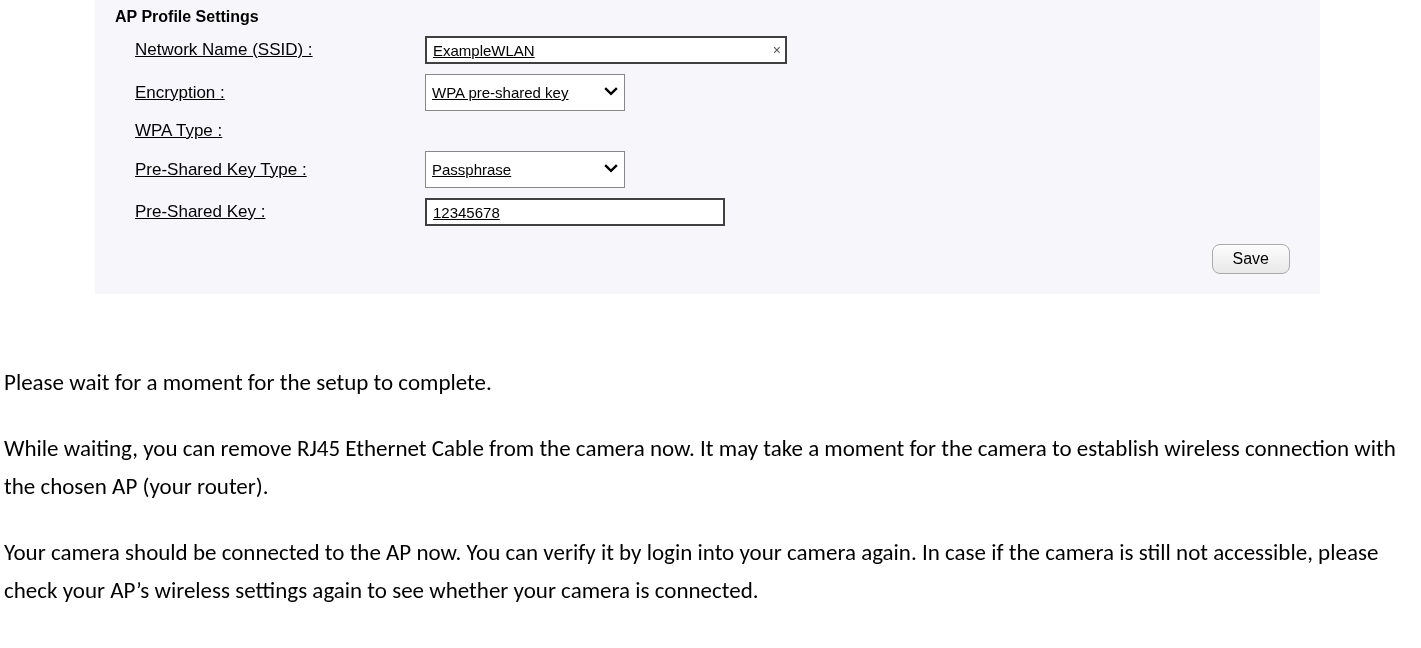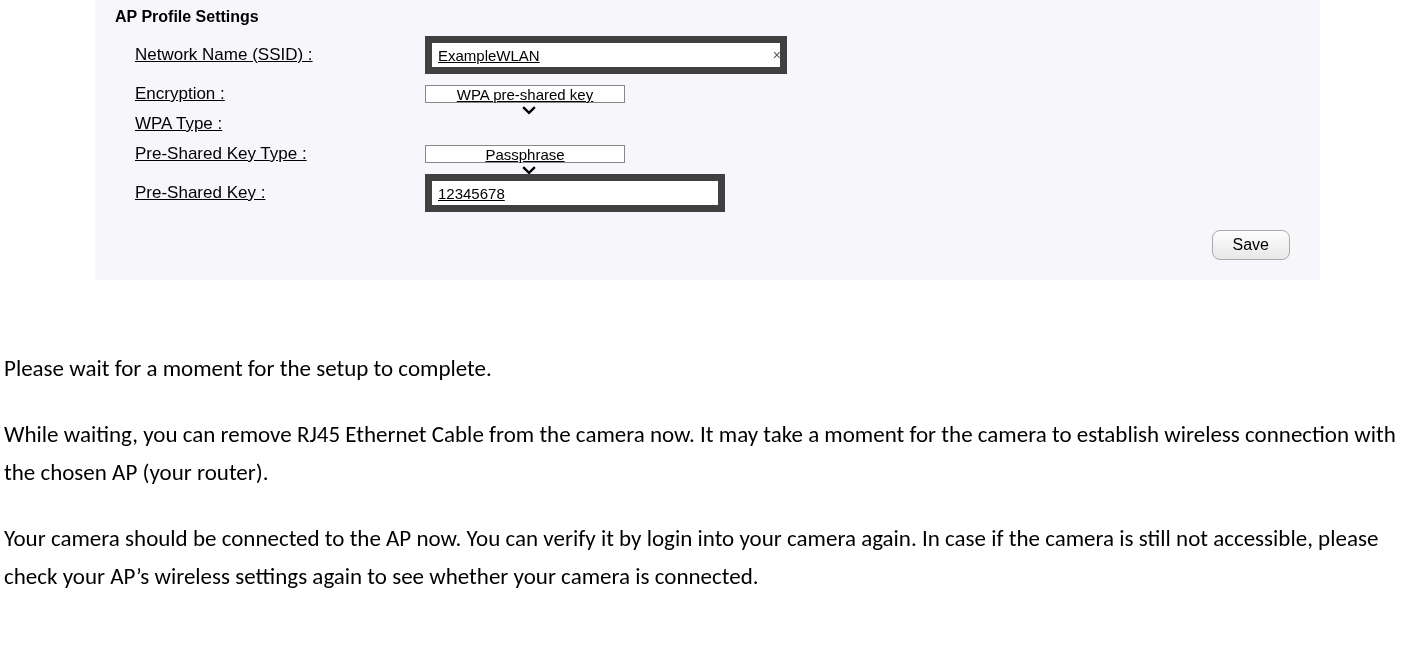--- a/index.html
+++ b/index.html
@@ -30,21 +30,21 @@
       align-items: center;
       margin-bottom: 10px;
       text-decoration: underline;
     }
     .form-label {
       width: 290px;
       font-size: 17px;
     }
     .text-input {
       background: #fff;
-      border: 7px solid #404040;
+      border: 2px solid #404040;
       height: 26px;
       font-size: 15px;
       padding: 12px 6px;
       font-family: Arial, Helvetica, sans-serif;
     }
     .ssid-field {
       width: 362px;
       position: relative;
       display: flex;
       align-items: center;
@@ -57,28 +57,27 @@
       position: absolute;
       right: 6px;
       font-size: 14px;
       color: #555;
       cursor: pointer;
       font-family: Arial;
     }
     .select-box {
       background: #fff;
       border: 1px solid #888;
-      height: 18px;
+      height: 37px;
       display: inline-flex;
       align-items: center;
       justify-content: space-between;
       padding: 0 6px;
       font-size: 15px;
       cursor: pointer;
-      flex-direction: column;
     }
     .select-enc { width: 200px; }
     .select-psk { width: 200px; }
     .chev { margin-left: 8px; }
     .radio-group {
       display: flex;
       align-items: center;
       gap: 6px;
       font-size: 16px;
     }

